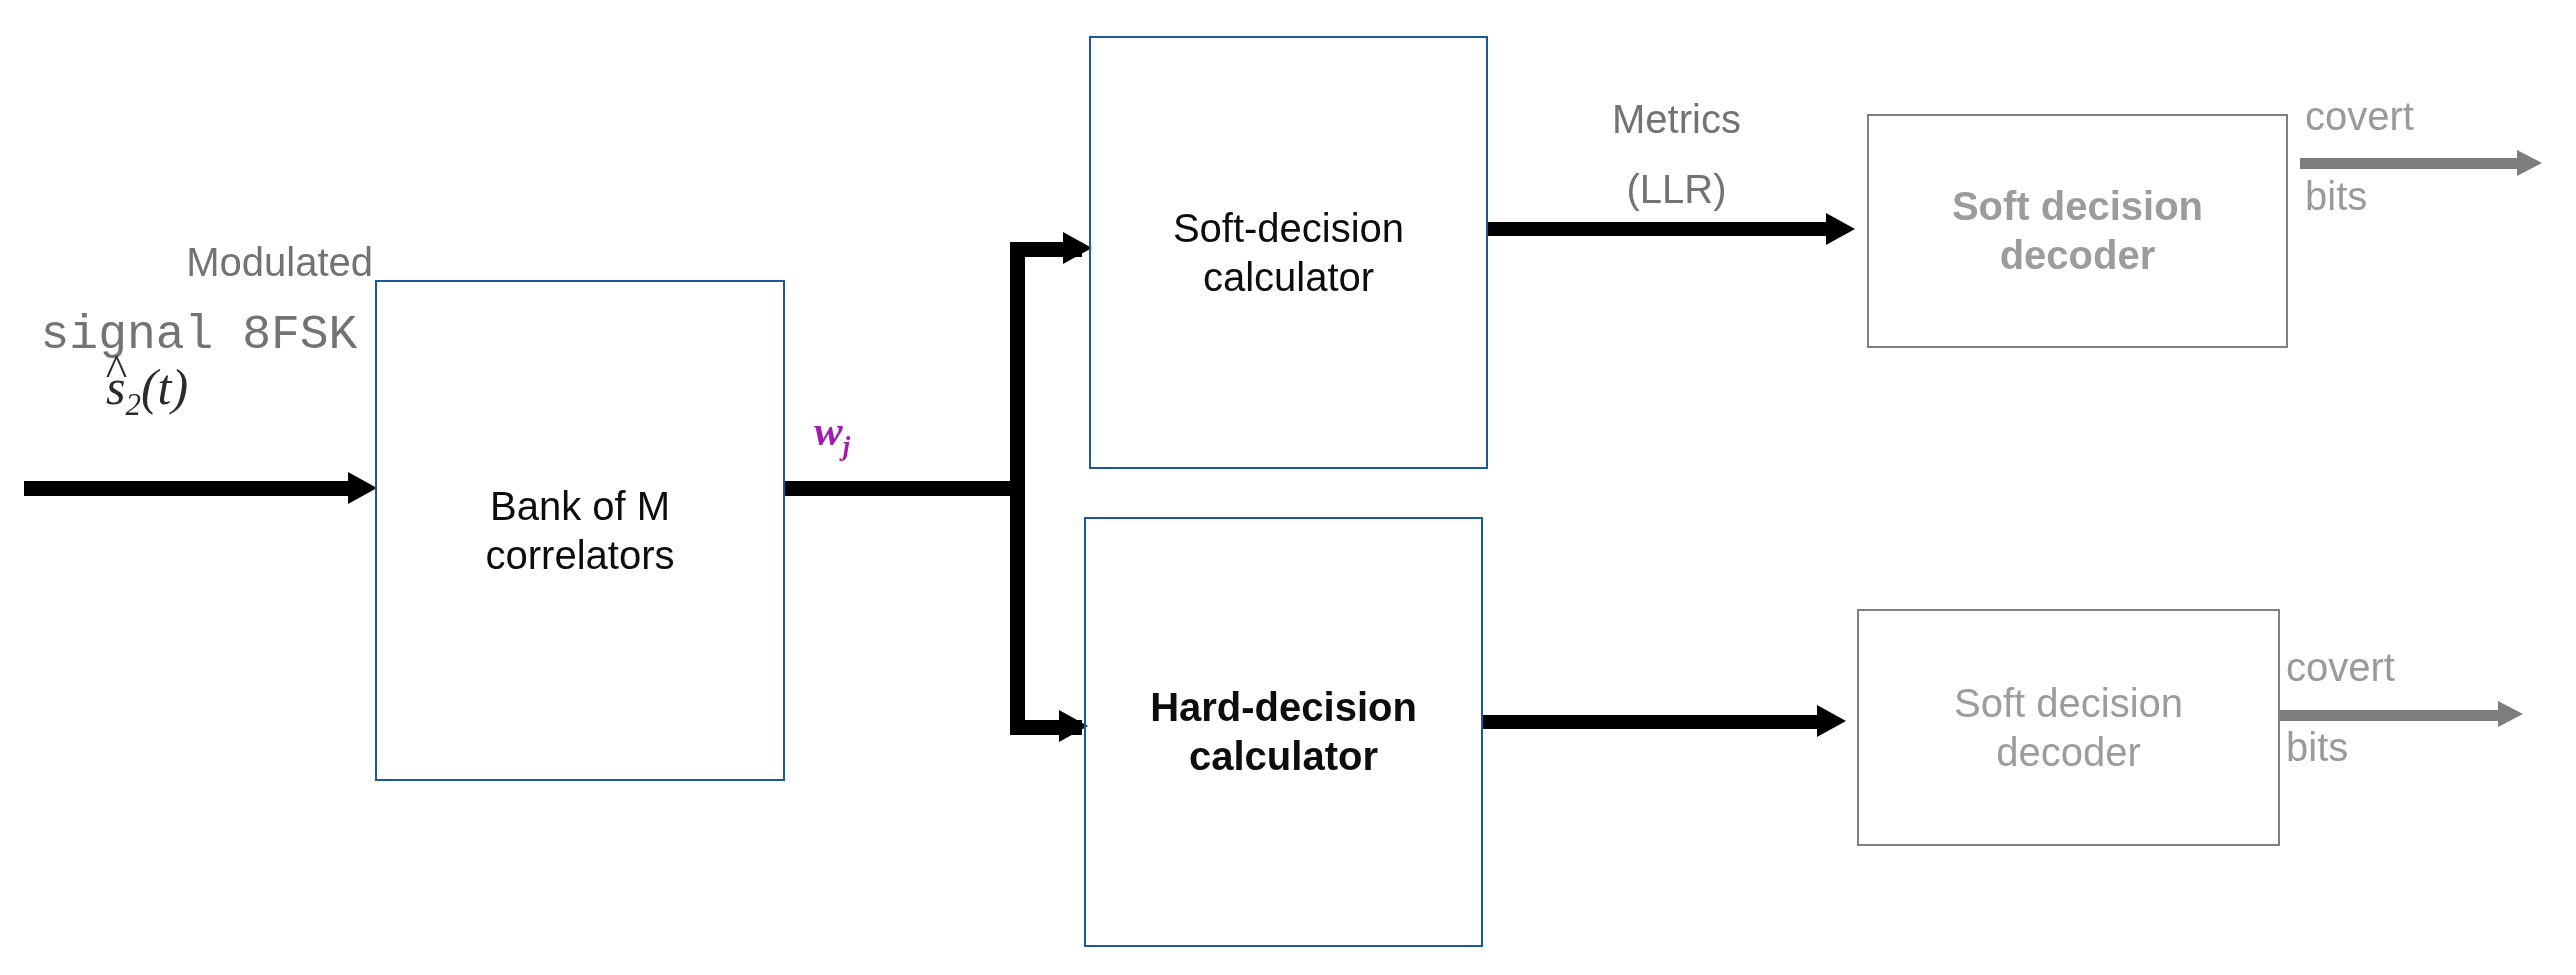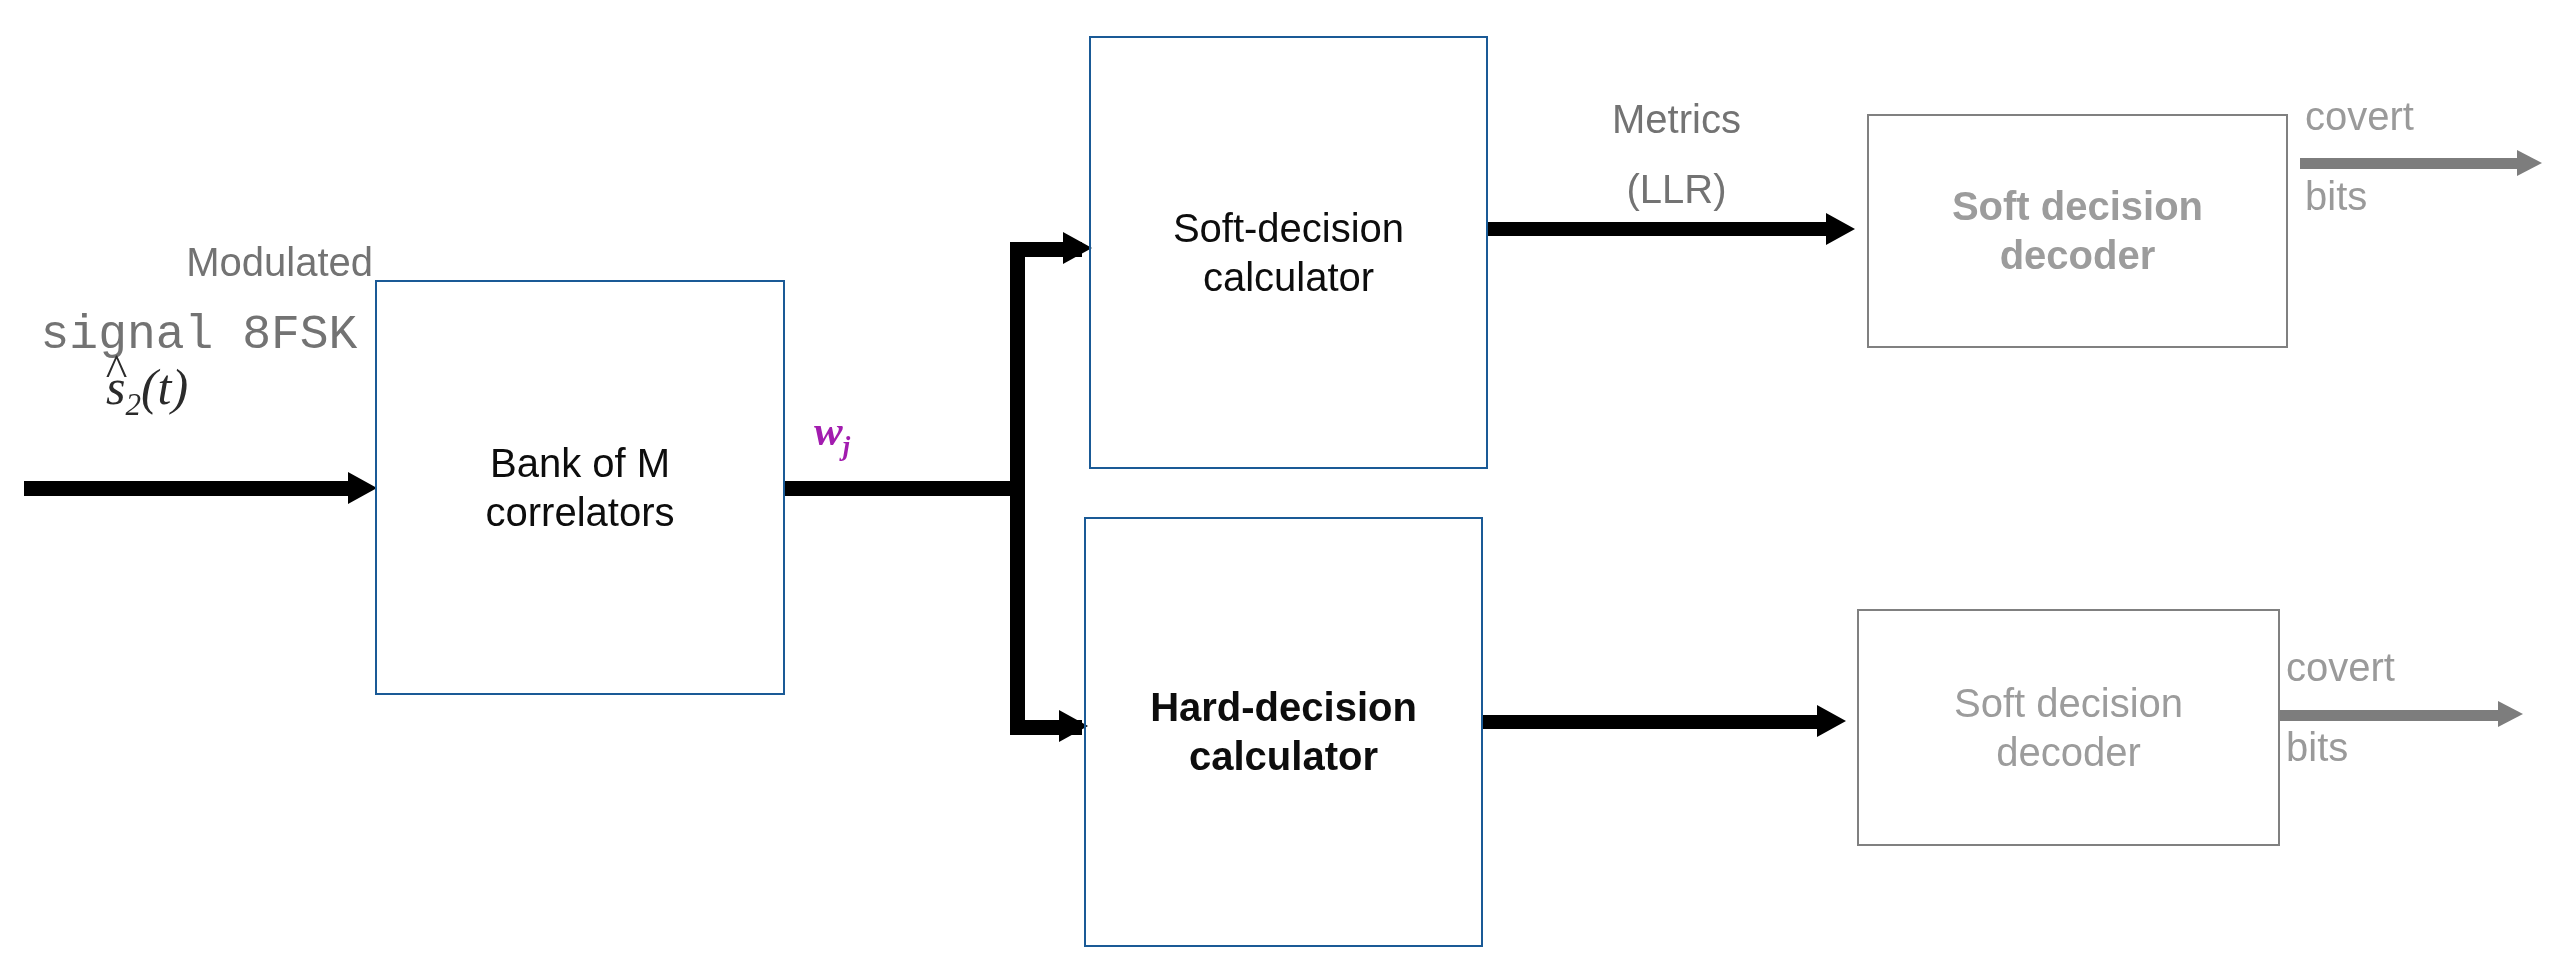--- a/index.html
+++ b/index.html
@@ -38,21 +38,21 @@
 
   <div class="hline" style="left:24px;top:481px;width:329px;height:14.5px;"></div>
   <div class="ahead" style="left:348px;top:472px;"></div>
 
   <div class="lbl" style="left:25px;top:307px;width:348px;font-size:48px;font-family:Liberation Mono, monospace;">signal 8FSK</div>
 
   <div class="mathlbl" style="left:106px;top:358px;font-size:50px;">
     <span class="hatwrap"><span class="hat">^</span><span>s</span></span><span class="sub">2</span><span>(t)</span>
   </div>
 
-  <div class="box box-blue" style="left:375px;top:280px;width:410px;height:415px;font-size:40px;">
+  <div class="box box-blue" style="left:375px;top:280px;width:410px;height:501px;font-size:40px;">
     <div>
       <div>Bank of M</div>
       <div>correlators</div>
     </div>
   </div>
 
   <div class="wj" style="left:814px;top:406px;font-size:43px;">
     <span>w</span><span class="sub">j</span>
   </div>
 

